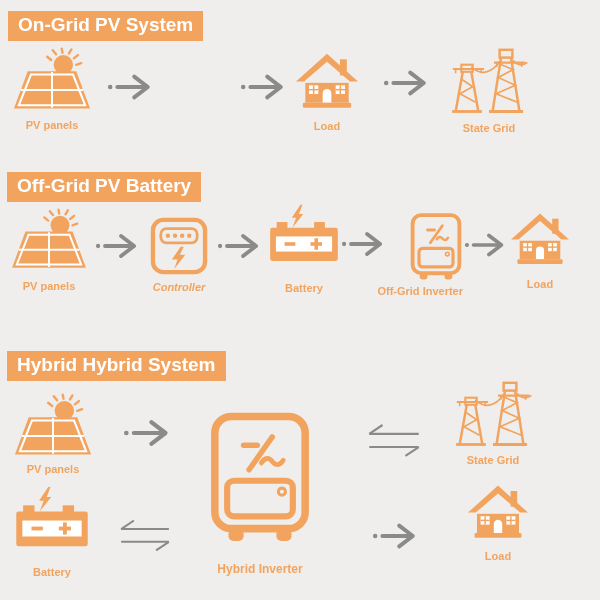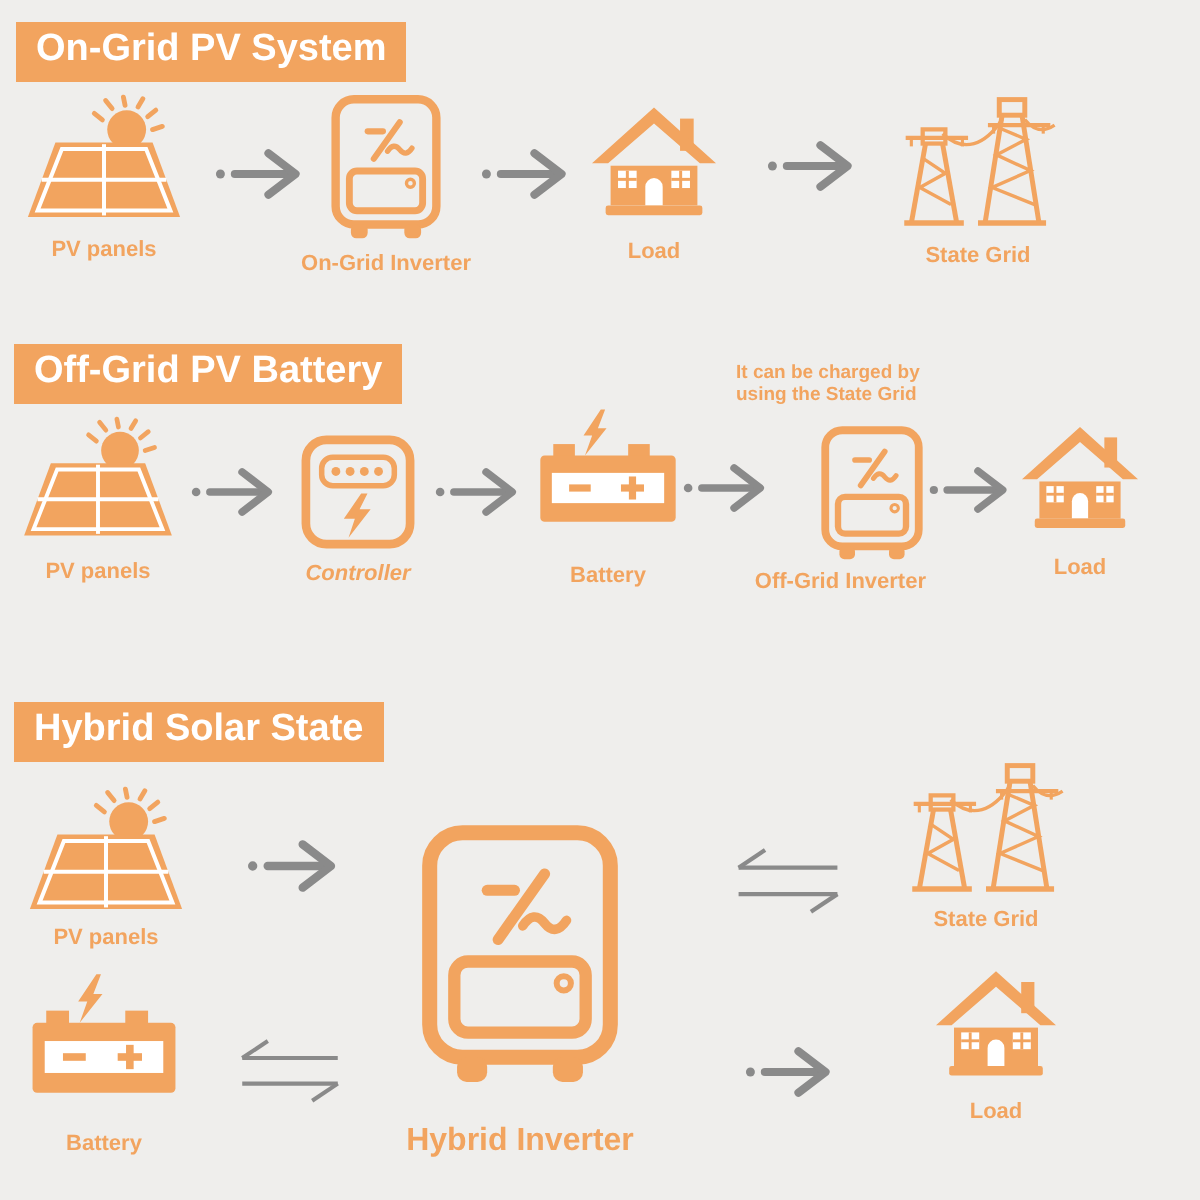--- a/index.html
+++ b/index.html
@@ -164,26 +164,20 @@
       </svg>
     <div class="label" style="margin-top:4px;">PV panels</div>
   </div>
 
   <div class="arrow-wrap" style="left:107px;top:70px;">
     <svg width="48" height="34">
         <use href="#sym-arrow"></use>
       </svg>
   </div>
 
-  <div class="node" style="left:163px;top:46px;width:60px;">
-    <svg width="58" height="76">
-        <use href="#sym-inverter"></use>
-      </svg>
-    <div class="label" style="margin-top:4px;">On-Grid Inverter</div>
-  </div>
 
   <div class="arrow-wrap" style="left:240px;top:70px;">
     <svg width="48" height="34">
         <use href="#sym-arrow"></use>
       </svg>
   </div>
 
   <div class="node" style="left:296px;top:48px;width:62px;">
     <svg width="62" height="66">
         <use href="#sym-house"></use>
@@ -238,21 +232,20 @@
       </svg>
     <div class="label" style="margin-top:16px;">Battery</div>
   </div>
 
   <div class="arrow-wrap" style="left:341px;top:228px;">
     <svg width="46" height="32">
         <use href="#sym-arrow"></use>
       </svg>
   </div>
 
-  <div class="note" style="left:368px;top:181px;">It can be charged by using the State Grid</div>
 
   <div class="node" style="left:407px;top:213px;width:56px;align-items:flex-end;">
     <svg width="54" height="68">
         <use href="#sym-inverter"></use>
       </svg>
     <div class="label" style="margin-top:4px;">Off-Grid Inverter</div>
   </div>
 
   <div class="arrow-wrap" style="left:464px;top:230px;">
     <svg width="44" height="30">
@@ -260,21 +253,21 @@
       </svg>
   </div>
 
   <div class="node" style="left:510px;top:208px;width:60px;">
     <svg width="58" height="62">
         <use href="#sym-house"></use>
       </svg>
     <div class="label" style="margin-top:8px;">Load</div>
   </div>
 
-  <div class="banner" style="left:7px;top:351px;">Hybrid Solar State</div>
+  <div class="banner" style="left:7px;top:351px;">Hybrid Hybrid System</div>
 
   <div class="node" style="left:11px;top:393px;width:84px;">
     <svg width="84" height="68">
         <use href="#sym-solar"></use>
       </svg>
     <div class="label" style="margin-top:2px;">PV panels</div>
   </div>
 
   <div class="arrow-wrap" style="left:123px;top:416px;">
     <svg width="50" height="34">
@@ -292,21 +285,21 @@
   <div class="arrow-wrap" style="left:116px;top:516px;">
     <svg width="58" height="38">
         <use href="#sym-dblarrow"></use>
       </svg>
   </div>
 
   <div class="node" style="left:207px;top:402px;width:106px;">
     <svg width="104" height="152">
         <use href="#sym-inverter"></use>
       </svg>
-    <div class="label" style="margin-top:8px;font-size:16px;">Hybrid Inverter</div>
+    <div class="label" style="margin-top:8px;font-size:12px;">Hybrid Inverter</div>
   </div>
 
   <div class="arrow-wrap" style="left:364px;top:420px;">
     <svg width="60" height="40">
         <use href="#sym-dblarrow"></use>
       </svg>
   </div>
 
   <div class="node" style="left:454px;top:378px;width:78px;">
     <svg width="78" height="72">

